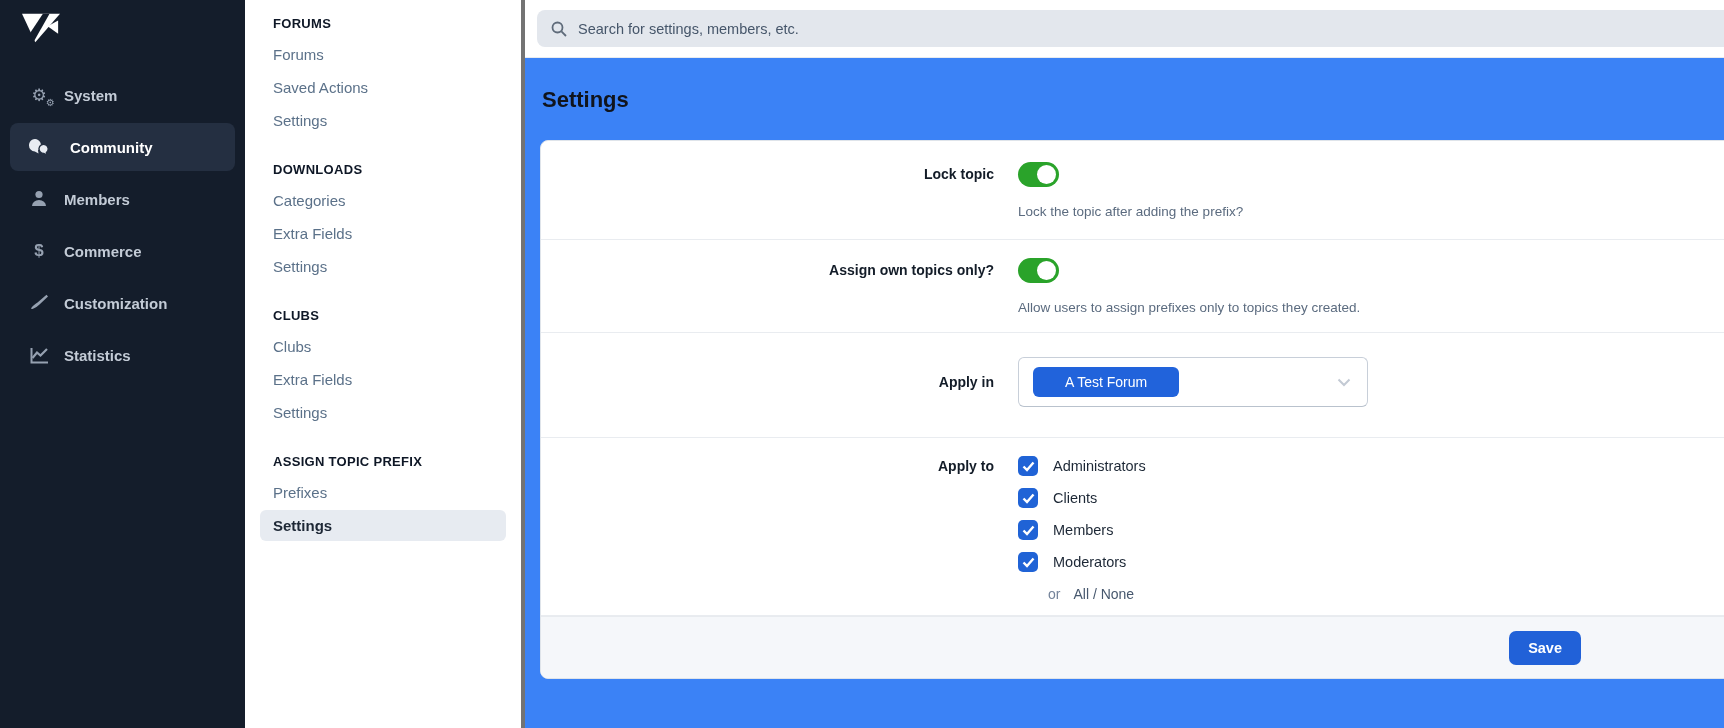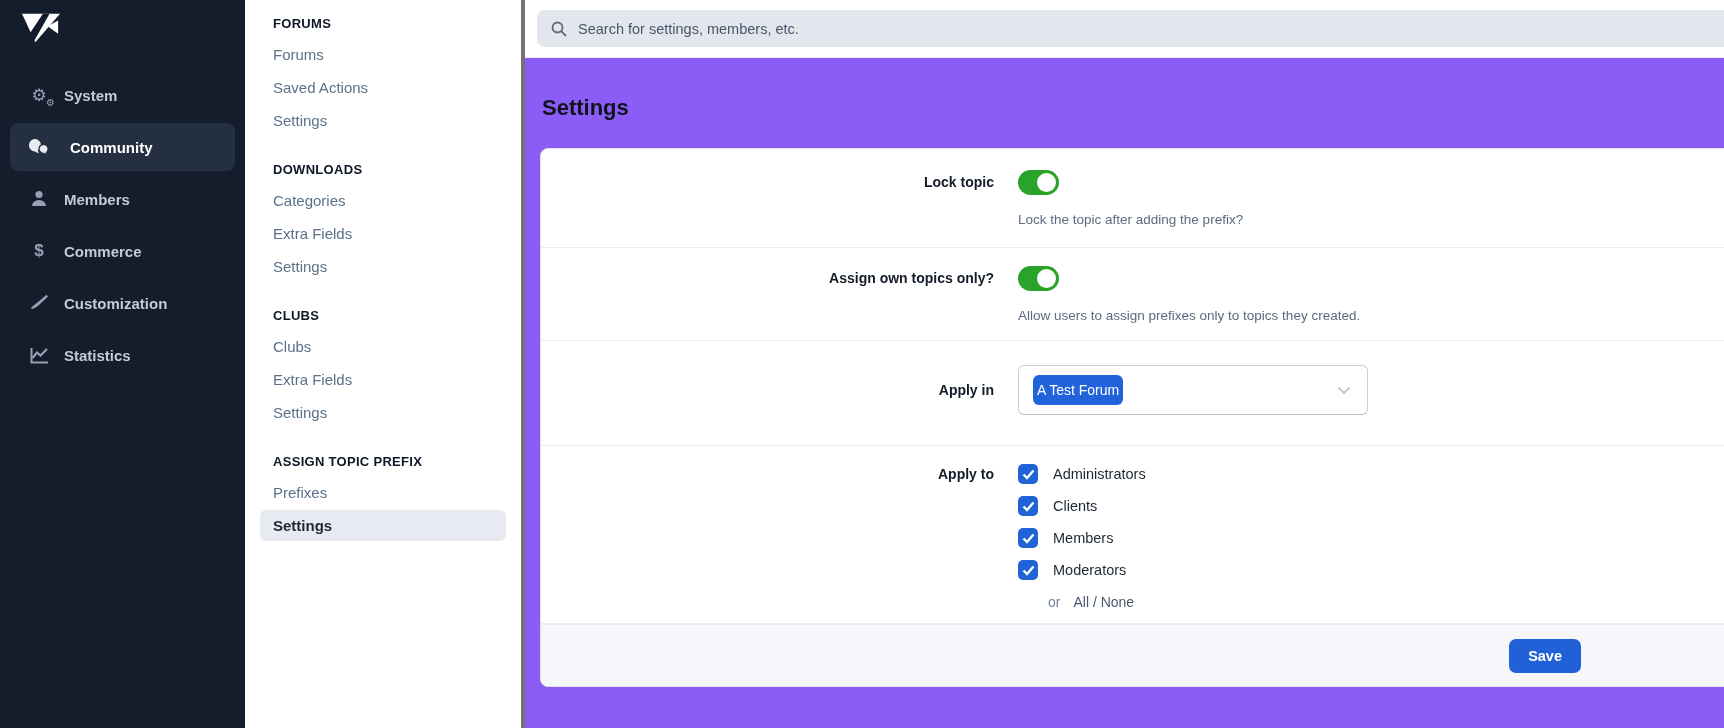--- a/index.html
+++ b/index.html
@@ -25,21 +25,21 @@
   .sidebar-secondary { width:280px; flex-shrink:0; background:#ffffff;
     border-right:4px solid #737373; padding:16px 15px 0 15px; }
   .snav-section { margin-bottom:26px; }
   .snav-header { font-size:13px; font-weight:800; color:#0e1726;
     letter-spacing:.3px; padding:0 13px; margin-bottom:8px; }
   .snav-item { font-size:15px; color:#5b7189; padding:7px 13px; margin-bottom:2px;
     border-radius:6px; cursor:pointer; }
   .snav-item.active { background:#e7ebf1; color:#1d2735; font-weight:700; }
 
   
-  .main { flex:1; min-width:0; display:flex; flex-direction:column; background:#8b5cf6;gap:8px; }
+  .main { flex:1; min-width:0; display:flex; flex-direction:column; background:#3b82f6; }
   .topbar { height:58px; flex-shrink:0; background:#ffffff; border-bottom:1px solid #e8ebef;
     display:flex; align-items:center; padding-left:12px; }
   .searchbar { flex:1; height:37px; margin-right:-8px; background:#e3e7ed; border-radius:8px;
     display:flex; align-items:center; gap:11px; padding:0 14px; }
   .searchbar svg { flex-shrink:0; }
   .searchbar input { flex:1; border:none; outline:none; background:transparent;
     font-family:inherit; font-size:14.5px; color:#2c3a4d; }
   .searchbar input::placeholder { color:#46566a; opacity:1; }
 
   .content { flex:1; padding-left:15px; }
@@ -64,21 +64,21 @@
 
   .toggle { width:41px; height:25px; border-radius:13px; background:#2aa32a;
     position:relative; cursor:pointer; display:inline-block; }
   .toggle .knob { position:absolute; top:3px; right:3px; width:19px; height:19px;
     border-radius:50%; background:#ffffff; }
 
   .select-box { width:350px; height:50px; background:#fff; border:1px solid #c8cfd9;
     border-bottom-color:#b9c2cd; border-radius:6px; display:flex; align-items:center;
     padding:0 16px 0 14px; cursor:pointer; }
   .tag-pill { background:#2163db; color:#ffffff; font-size:14px; font-weight:400;
-    padding:7px 4px; border-radius:6px; }
+    padding:7px 32px; border-radius:6px; }
   .select-box .chev { margin-left:auto; }
 
   .check-line { display:flex; align-items:center; gap:15px; height:22px; margin-bottom:10px; }
   .checkbox { width:20px; height:20px; border-radius:5px; background:#2063d6;
     display:flex; align-items:center; justify-content:center; cursor:pointer; }
   .check-label { font-size:14.5px; color:#1c2735; }
   .or-line { margin:13px 0 0 30px; font-size:14px; display:flex; gap:13px; }
   .or-word { color:#74839a; }
   .allnone { color:#47586e; cursor:pointer; }
 

